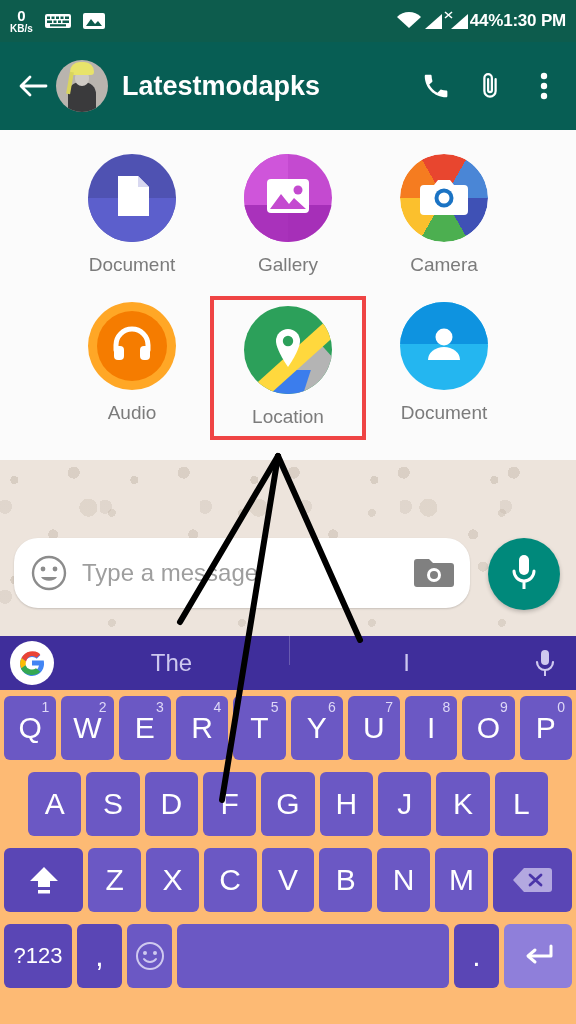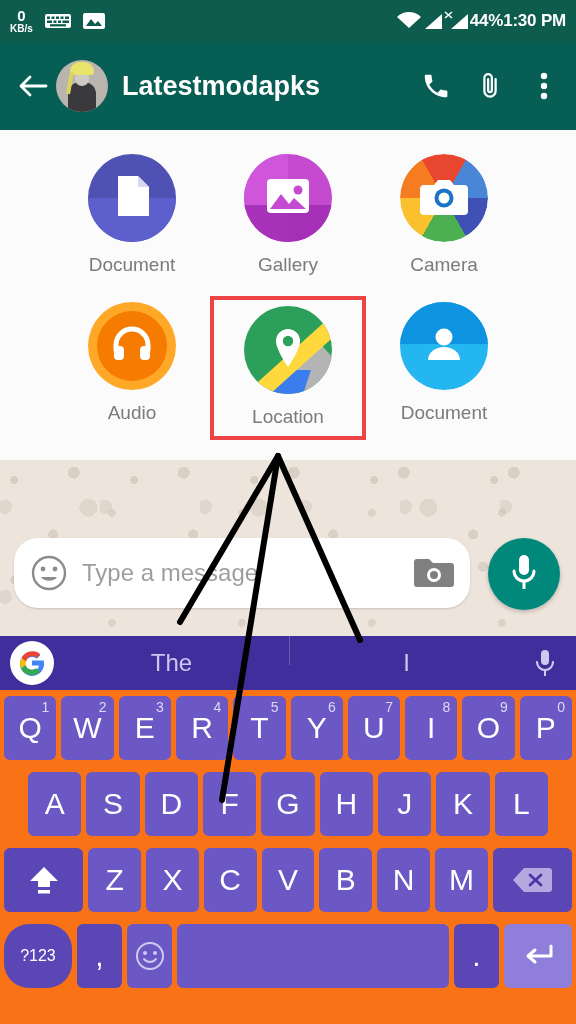--- a/index.html
+++ b/index.html
@@ -130,21 +130,21 @@
   .cam-btn{ width:40px; height:34px; flex:none; }
   .mic-fab{
     position:absolute; top:538px; left:488px; width:72px; height:72px;
     border-radius:50%; background:#00897b; display:flex; align-items:center;
     justify-content:center; box-shadow:0 2px 4px rgba(0,0,0,.22);
   }
 
   
   .keyboard{
     position:absolute; top:636px; left:0; width:576px; height:388px;
-    background:#f97316;
+    background:#fdba74;
   }
   .suggestions{
     height:54px; display:flex; align-items:center; background:#3f2e9b; padding:0 10px;
   }
   .g-logo{ width:44px; height:44px; border-radius:50%; background:#fff; flex:none;
     display:flex; align-items:center; justify-content:center; }
   .sugg{ flex:1; text-align:center; color:#ccc7ef; font-size:24px; position:relative; }
   .sugg + .sugg::before{ content:""; position:absolute; left:0; top:-14px;
     width:1px; height:30px; background:rgba(255,255,255,.22); }
   .sugg-mic{ width:42px; flex:none; display:flex; justify-content:center; }
@@ -153,21 +153,21 @@
   .key{
     background:#6b58c4; border-radius:6px; height:64px; flex:1;
     display:flex; align-items:center; justify-content:center; position:relative;
     color:#fff; font-size:30px;
   }
   .key .num{ position:absolute; top:3px; right:7px; font-size:14px; color:#ded8f7; }
   .key.dark{ background:#5a46b5; }
   .key.enter{ background:#8f7fda; }
   .key.wide{ flex:1.5; }
   .key.space{ flex:6; }
-  .key.small{ font-size:16px;border-radius:25px; }
+  .key.small{ font-size:22px; }
 
   
   .annot{ position:absolute; inset:0; pointer-events:none; z-index:40; }
 </style>
 </head>
 <body>
 
 <div id="app">
 
   <div class="statusbar">

